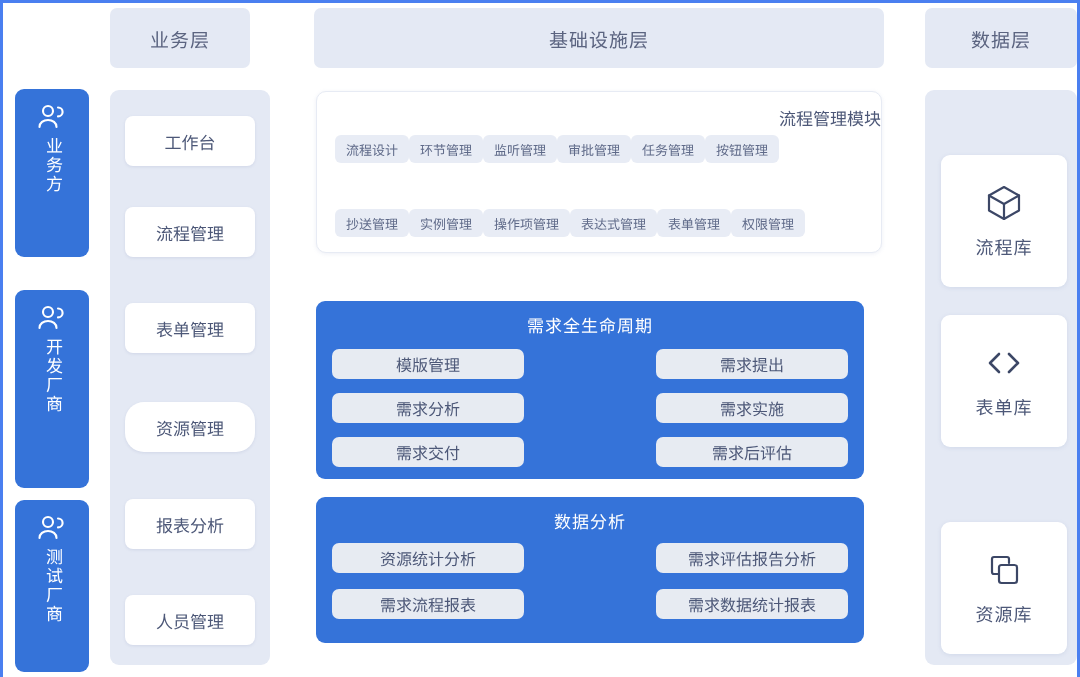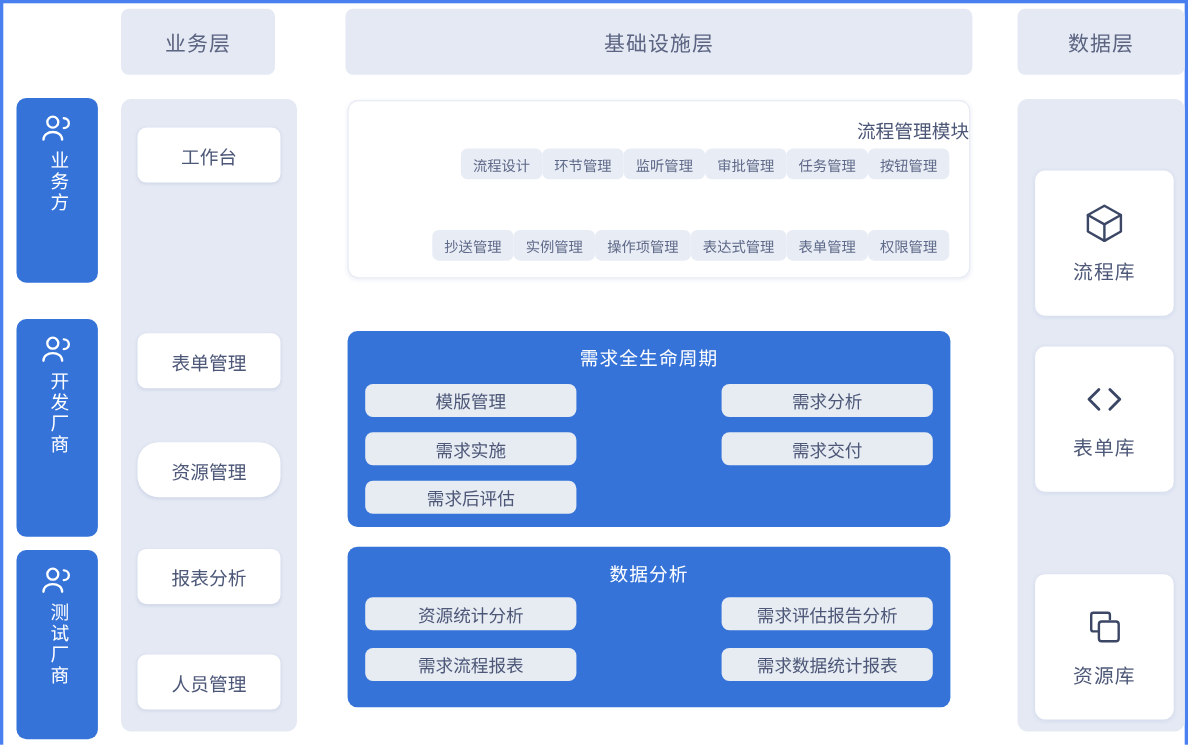--- a/index.html
+++ b/index.html
@@ -84,21 +84,21 @@
   }
   #proc-title{
     text-align:right;
     margin-top:13px;
     color:#4d5878;
     font-size:17px;
   }
   .chip-row{
     position:absolute;
     left:18px;right:18px;
-    display:flex;justify-content:flex-end;
+    display:flex;justify-content:flex-start;
   }
   .chip{
     background:#e8ecf5;
     border-radius:6px;
     height:28px;
     padding:0 11px;
     display:flex;align-items:center;justify-content:center;
     color:#5f6a89;
     font-size:13px;
     white-space:nowrap;
@@ -190,20 +190,23 @@
       <path d="M4.5 24c0-4.2 3.8-7 8.5-7s8.5 2.8 8.5 7"></path>
       <path d="M23 4.5c2.6 0 4.6 2 4.6 4.5 0 2.4-2 4.4-4.6 4.4"></path>
     </svg>
     <span class="actor-label">测试厂商</span>
   </div>
 
   <div class="col-panel" style="left:107px;top:87px;width:160px;height:575px;"></div>
 
   <div class="biz-item" style="top:113px;">
     <span>工作台</span>
+  </div>
+  <div class="biz-item" style="top:204px;">
+    <span>流程管理</span>
   </div>
   <div class="biz-item" style="top:300px;">
     <span>表单管理</span>
   </div>
   <div class="biz-item" style="top:399px;border-radius:19px;">
     <span>资源管理</span>
   </div>
   <div class="biz-item" style="top:496px;">
     <span>报表分析</span>
   </div>
@@ -230,20 +233,21 @@
       <div class="chip">表达式管理</div>
       <div class="chip">表单管理</div>
       <div class="chip">权限管理</div>
     </div>
   </div>
 
   <div class="blue-panel" style="left:313px;top:298px;width:548px;height:178px;">
     <div class="blue-title">需求全生命周期</div>
     <div class="pill-grid" id="lifecycle-grid" style="top:48px;">
       <div class="pill">模版管理</div>
+      <div class="pill">需求提出</div>
       <div class="pill">需求分析</div>
       <div class="pill">需求实施</div>
       <div class="pill">需求交付</div>
       <div class="pill">需求后评估</div>
     </div>
   </div>
 
   <div class="blue-panel" style="left:313px;top:494px;width:548px;height:146px;">
     <div class="blue-title">数据分析</div>
     <div class="pill-grid" id="analysis-grid" style="top:46px;">

